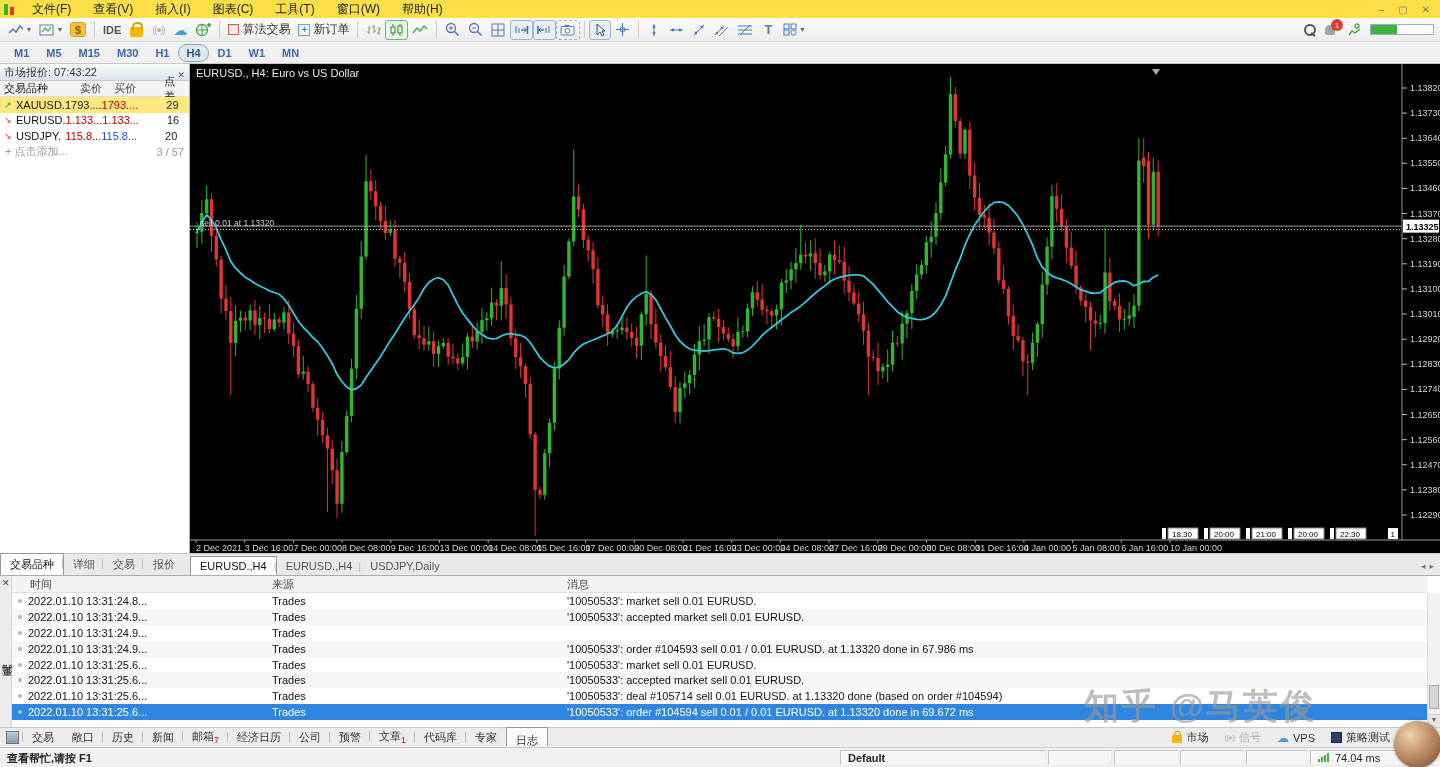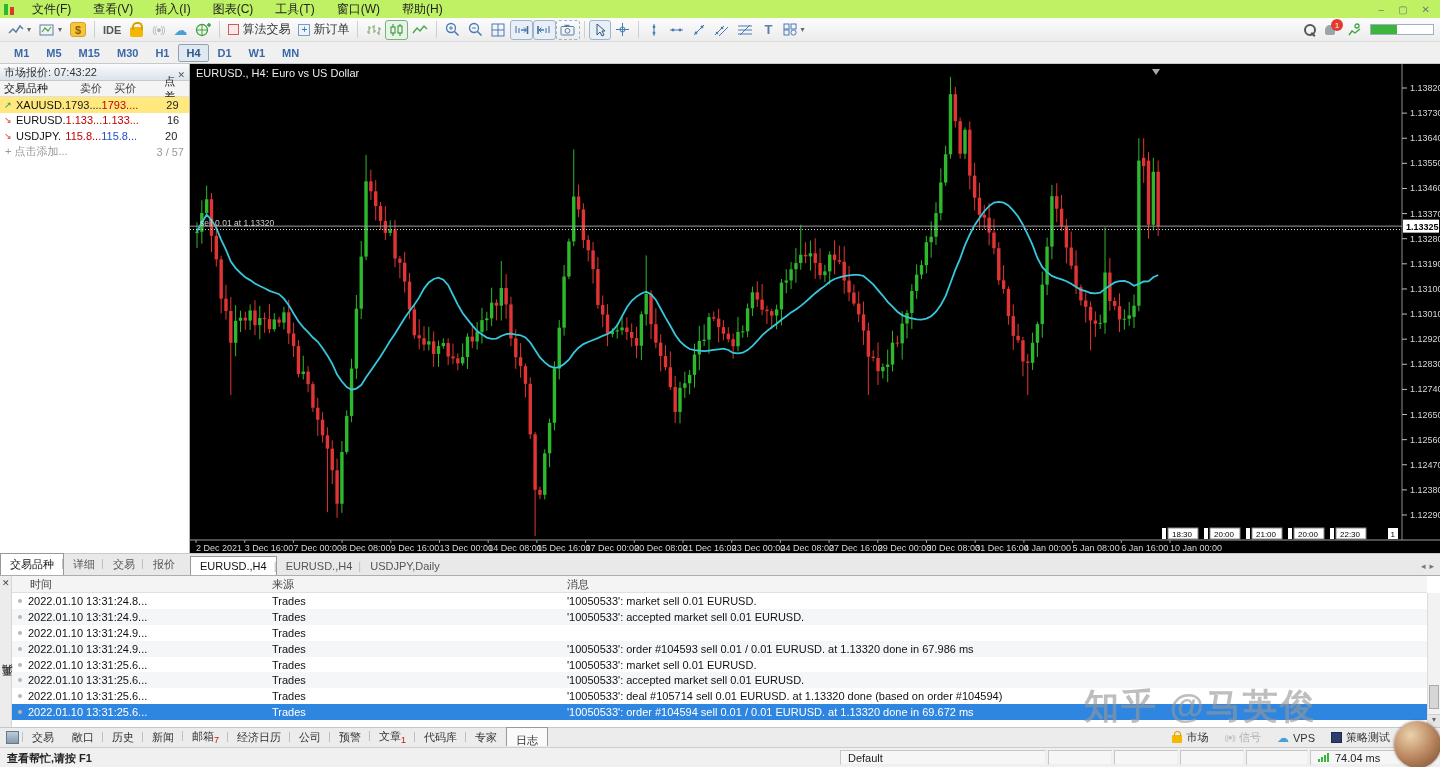--- a/index.html
+++ b/index.html
@@ -2,21 +2,21 @@
 <html><head>
 <meta charset="utf-8">
 <style>
   * { margin:0; padding:0; box-sizing:border-box; }
   html,body { background:#888; }
   .app { position:relative; width:1440px; height:767px; background:#f0f0f0;
          font-family:"Liberation Sans",sans-serif; overflow:hidden; }
 
   
   .menubar { position:absolute; left:0; top:0; width:1440px; height:18px;
-             display:flex; align-items:center; background:#bef264; }
+             display:flex; align-items:center; background:#fde047; }
   .app-icon { width:14px; height:12px; margin:0 4px 0 3px; position:relative; }
   .app-icon i { position:absolute; bottom:0; width:4px; }
   .menu-item { padding:0 11px; font-size:12px; color:#222; cursor:default; }
   .win-controls { margin-left:auto; display:flex; gap:14px; padding-right:10px;
                   color:#777; font-size:10px; }
 
   
   .toolbar { position:absolute; left:0; top:18px; width:1440px; height:24px;
              display:flex; align-items:center; padding-left:4px;
              background:linear-gradient(#fcfcfc,#ececec); border-bottom:1px solid #dadada; }
@@ -52,21 +52,21 @@
            background:#e23b2e; color:#fff; font-size:8px; border-radius:50%;
            display:flex; align-items:center; justify-content:center; }
   .progress { width:64px; height:11px; border:1px solid #9ab2c0; background:#fff; margin:0 6px 0 4px; }
   .progress i { display:block; width:42%; height:100%; background:#3db53d; }
 
   
   .tfbar { position:absolute; left:0; top:42px; width:1440px; height:22px; display:flex;
            align-items:center; gap:1px; padding-left:6px; background:#f0f0f0;
            border-bottom:1px solid #c9c9c9; }
   .tf { padding:2px 7px; font-size:11px; font-weight:bold; color:#3a68a8; border:1px solid transparent; border-radius:2px; }
-  .tf.active { border-color:#8fa3b8; background:#e0e8f0; color:#2d5590; }
+  .tf.active { border-color:#8fa3b8; background:#e0e8f0; color:#2d5590;border-radius:9px; }
 
   
   .market { position:absolute; left:0; top:64px; width:190px; height:489px; background:#fff;
             border-right:1px solid #b3b3b3; display:flex; flex-direction:column; }
   .mw-header { height:17px; background:linear-gradient(#fafbfc,#dde3ec); border-bottom:1px solid #c3c9d2;
                font-size:11px; color:#333; display:flex; align-items:flex-end; padding:0 4px; }
   .mw-header .x { margin-left:auto; color:#555; font-size:9px; }
   .mw-cols { height:16px; display:flex; align-items:center; font-size:11px; color:#444;
              background:#f4f4f4; border-bottom:1px solid #e0e0e0; }
   .mw-row { height:15.5px; display:flex; align-items:center; font-size:11px; }
@@ -1105,21 +1105,21 @@
         </span>
         <span class="item">
           <span class="mini-sq"></span>
           <span>策略测试</span>
         </span>
       </span>
   </div>
 
   <div class="statusbar">
     <span class="s-help">查看帮忙,请按 F1</span>
-    <span class="scell" style="left:840px;width:206px;">Default</span>
+    <span class="scell" style="left:840px;width:206px;font-weight:bold;">Default</span>
     <span class="scell" style="left:1048px;width:64px;"></span>
     <span class="scell" style="left:1114px;width:64px;"></span>
     <span class="scell" style="left:1180px;width:64px;"></span>
     <span class="scell" style="left:1246px;width:62px;"></span>
     <span class="scell" style="left:1310px;width:130px;">
       <span class="pingbars">
         <i style="left:0;height:3px;"></i><i style="left:3px;height:5px;"></i><i style="left:6px;height:7px;"></i><i style="left:9px;height:9px;"></i>
       </span><span>74.04 ms</span>
     </span>
   </div>

